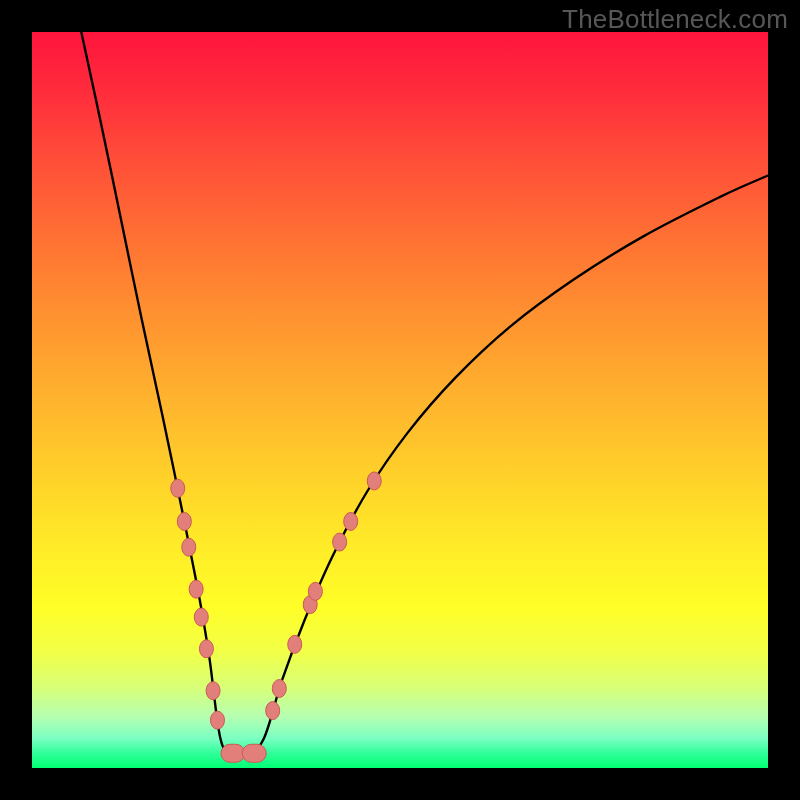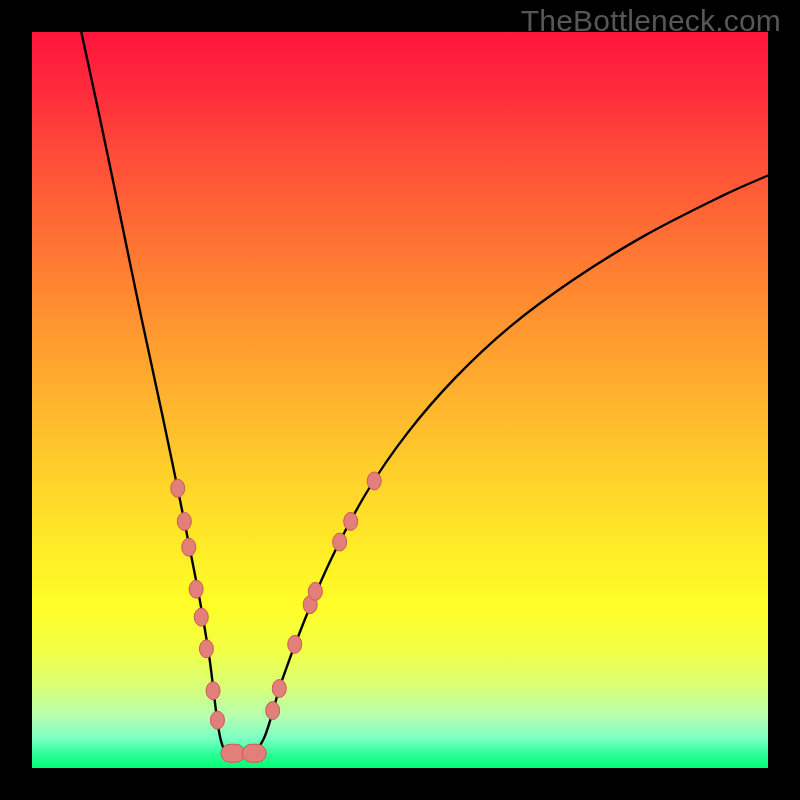--- a/index.html
+++ b/index.html
@@ -30,23 +30,23 @@
       #f2ff45 84%,
       #d8ff77 89%,
       #b6ffb1 93%,
       #7bffc2 96%,
       #2fff9a 98%,
       #01ff74 100%);
   }
   .attrib {
     position: absolute;
     top: 4px;
-    right: 19px;
+    right: 12px;
     color: #575757;
-    font-size: 30px;
+    font-size: 26px;
     font-weight: 500;
     letter-spacing: 0.2px;
     user-select: none;
   }
   svg.curve {
     position: absolute;
     left: 0; top: 0;
     width: 736px;
     height: 736px;
     overflow: visible;

